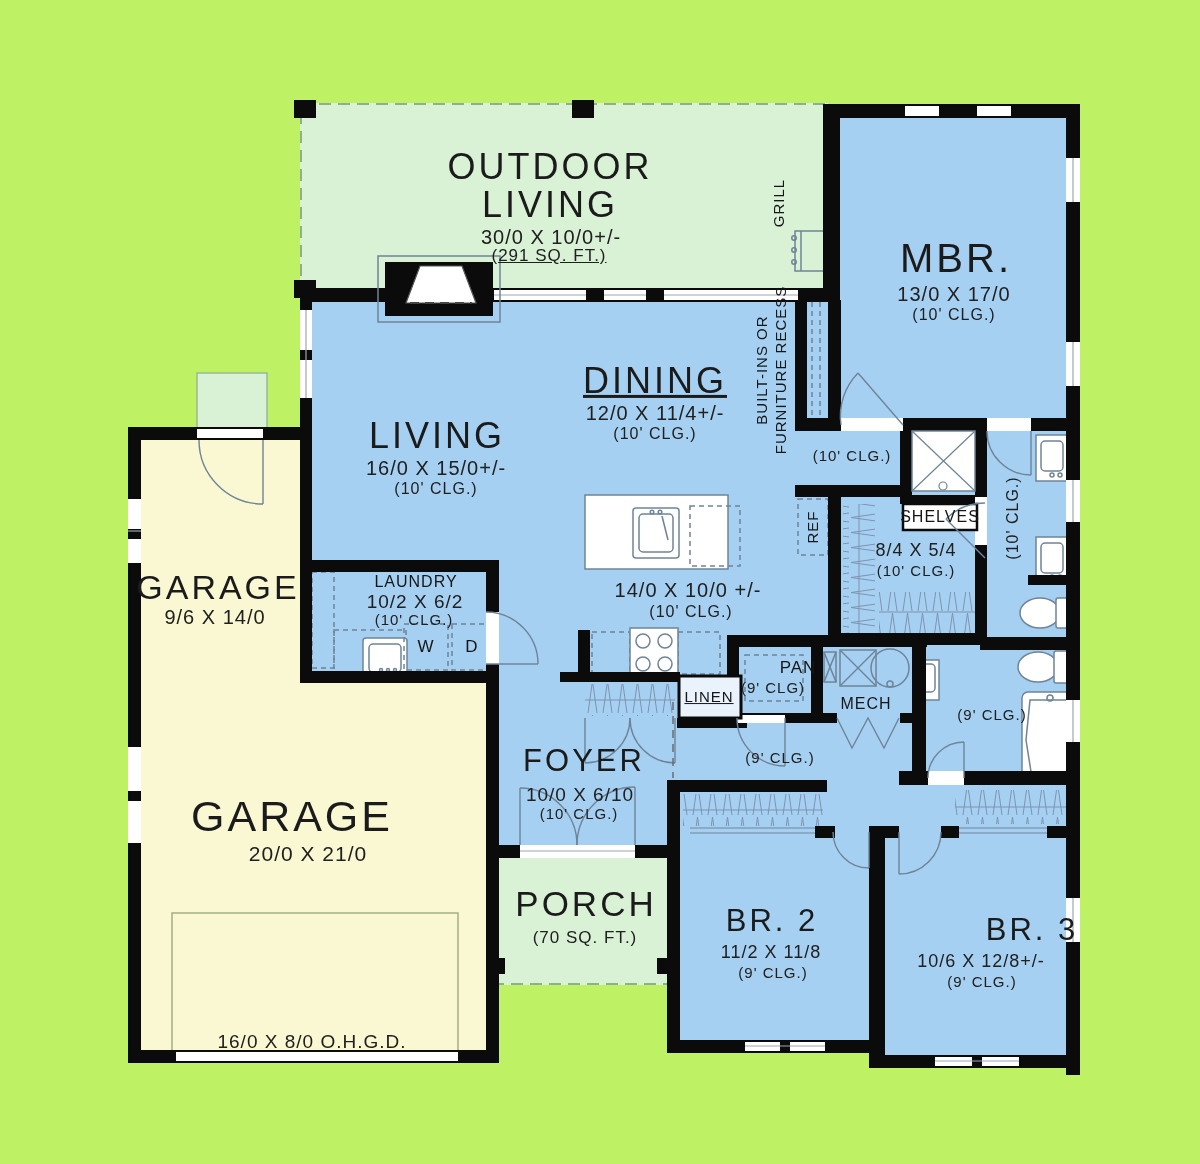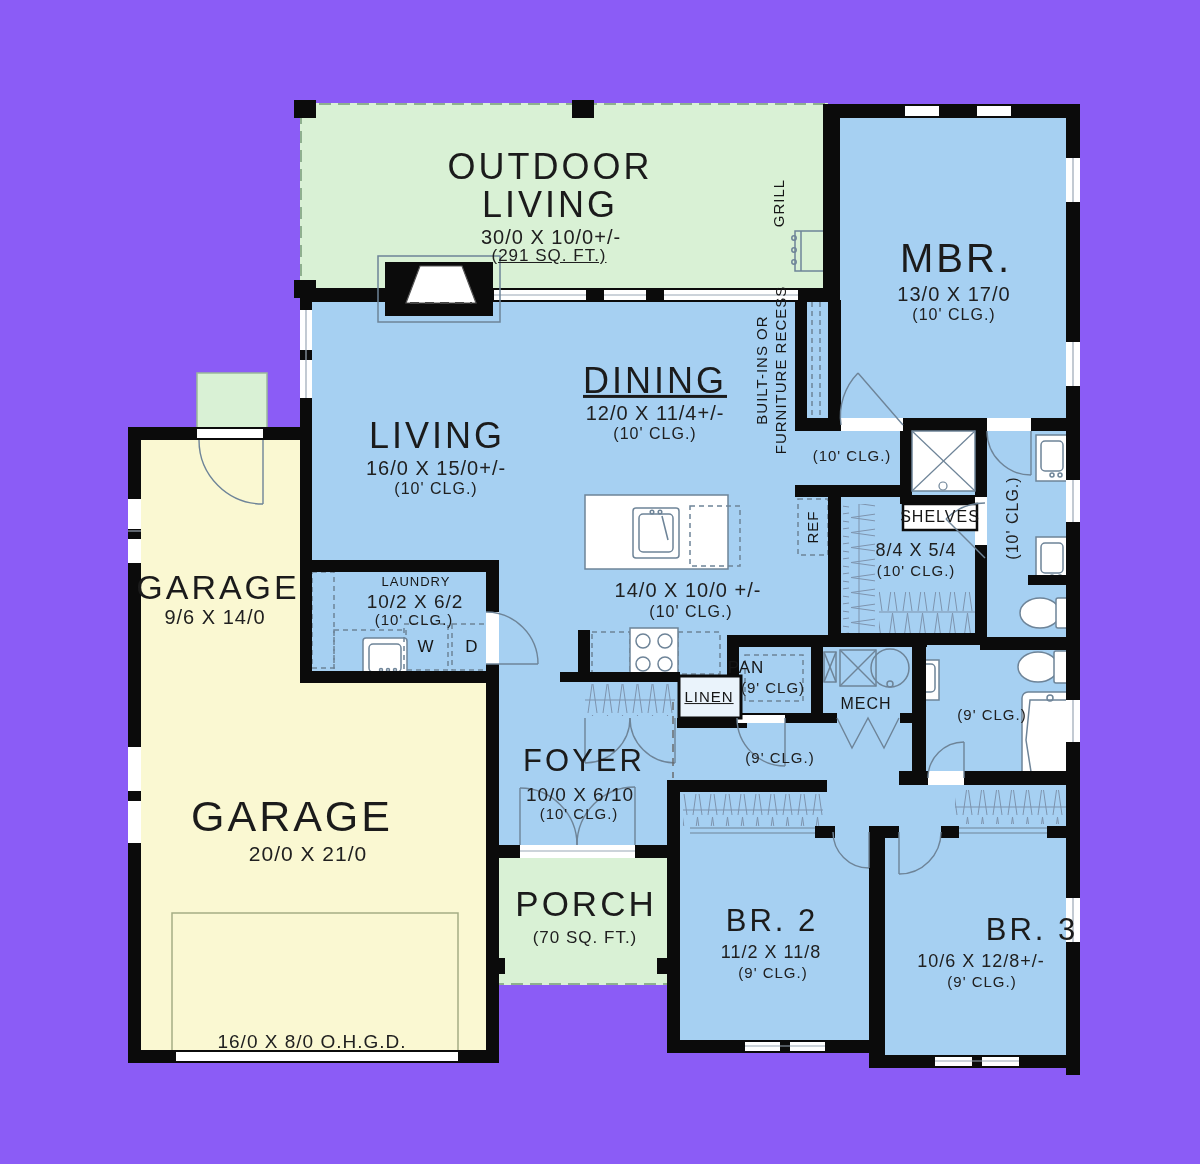--- a/index.html
+++ b/index.html
@@ -1,16 +1,16 @@
 <!DOCTYPE html>
 <html><head>
 <meta charset="utf-8">
 <style>
   html,body{margin:0;padding:0;background:#ffffff;}
-  #stage{position:relative;width:1200px;height:1164px;background:#8b5cf6;overflow:hidden;
+  #stage{position:relative;width:1200px;height:1164px;background:#bef264;overflow:hidden;
          font-family:"Liberation Sans",sans-serif;}
   #plan-svg{position:absolute;left:0;top:0;}
   .lbl{position:absolute;transform:translate(-50%,-50%);color:#1b1b1b;white-space:nowrap;
        text-align:center;line-height:1.06;font-family:"Liberation Sans",sans-serif;}
   .rot{transform:translate(-50%,-50%) rotate(-90deg);}
   .title{letter-spacing:3px;font-weight:400;}
   .dims{letter-spacing:1px;color:#202020;}
   .note{letter-spacing:1px;color:#202020;}
   .small{letter-spacing:1px;color:#161616;}
   .wrap{white-space:normal;width:270px;}
@@ -324,30 +324,30 @@
 <div class="lbl dims" style="left:688px;top:591px;font-size:20px;">14/0 X 10/0 +/-</div>
 <div class="lbl note" style="left:691px;top:612px;font-size:16px;">(10' CLG.)</div>
 
 <div class="lbl note" style="left:852px;top:456px;font-size:15px;">(10' CLG.)</div>
 <div class="lbl small rot" style="left:813px;top:527px;font-size:15px;">REF</div>
 <div class="lbl small" style="left:940px;top:517px;font-size:16px;">SHELVES</div>
 <div class="lbl dims" style="left:916px;top:551px;font-size:18px;">8/4 X 5/4</div>
 <div class="lbl note" style="left:916px;top:571px;font-size:15px;">(10' CLG.)</div>
 <div class="lbl note rot" style="left:1013px;top:518px;font-size:16px;">(10' CLG.)</div>
 
-<div class="lbl small" style="left:416px;top:582px;font-size:13px;">LAUNDRY</div>
+<div class="lbl small" style="left:416px;top:582px;font-size:16px;">LAUNDRY</div>
 <div class="lbl dims" style="left:415px;top:602px;font-size:19px;">10/2 X 6/2</div>
 <div class="lbl note" style="left:414px;top:620px;font-size:15px;">(10' CLG.)</div>
 <div class="lbl small" style="left:426px;top:647px;font-size:17px;">W</div>
 <div class="lbl small" style="left:472px;top:647px;font-size:17px;">D</div>
 
 <div class="lbl title" style="left:218px;top:587px;font-size:34px;">GARAGE</div>
 <div class="lbl dims" style="left:215px;top:618px;font-size:20px;">9/6 X 14/0</div>
 
-<div class="lbl small" style="left:746px;top:668px;font-size:17px;">PAN</div>
+<div class="lbl small" style="left:798px;top:668px;font-size:17px;">PAN</div>
 <div class="lbl note" style="left:773px;top:688px;font-size:15px;">(9' CLG)</div>
 <div class="lbl small" style="left:709px;top:697px;font-size:15px;text-decoration:underline;">LINEN</div>
 <div class="lbl small" style="left:866px;top:704px;font-size:16px;">MECH</div>
 <div class="lbl note" style="left:992px;top:715px;font-size:15px;">(9' CLG.)</div>
 <div class="lbl note" style="left:780px;top:758px;font-size:15px;">(9' CLG.)</div>
 
 <div class="lbl title" style="left:584px;top:761px;font-size:31px;">FOYER</div>
 <div class="lbl dims" style="left:580px;top:795px;font-size:19px;">10/0 X 6/10</div>
 <div class="lbl note" style="left:579px;top:814px;font-size:15px;">(10' CLG.)</div>
 

